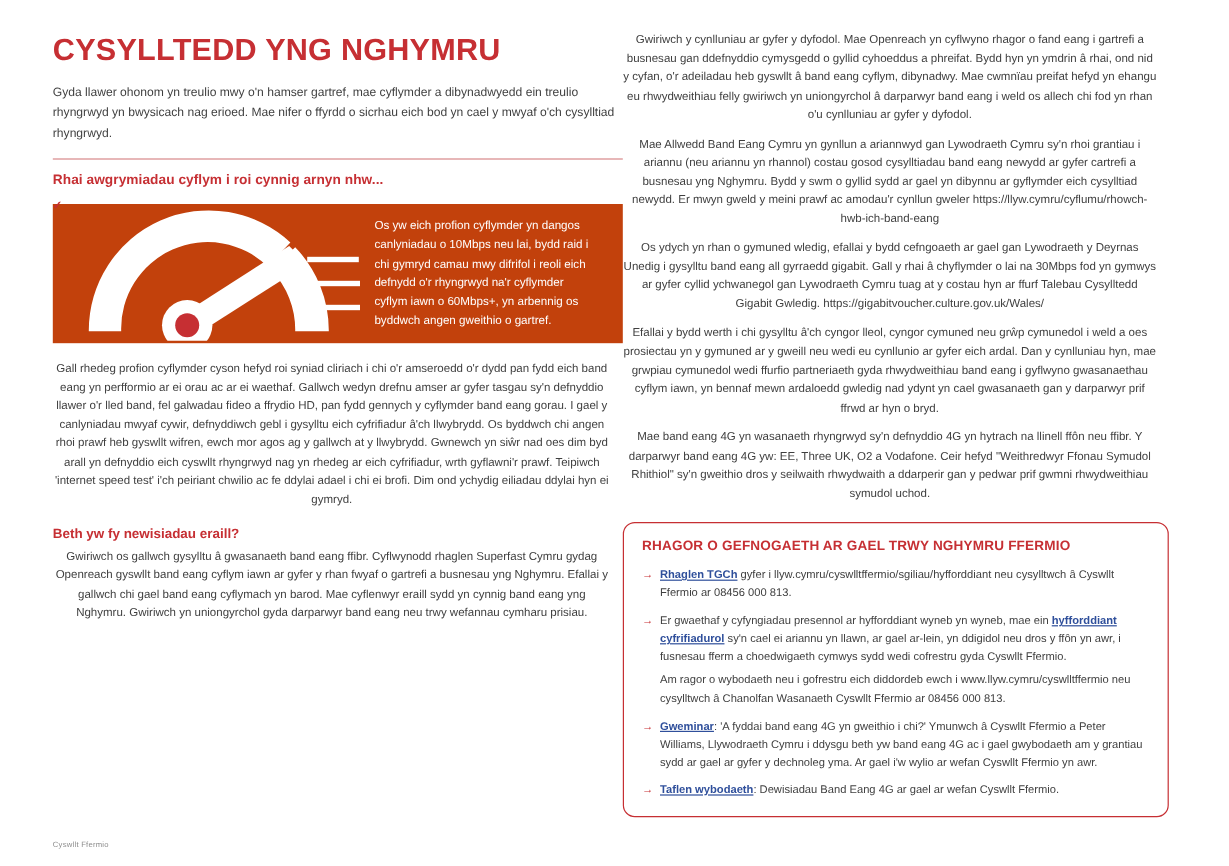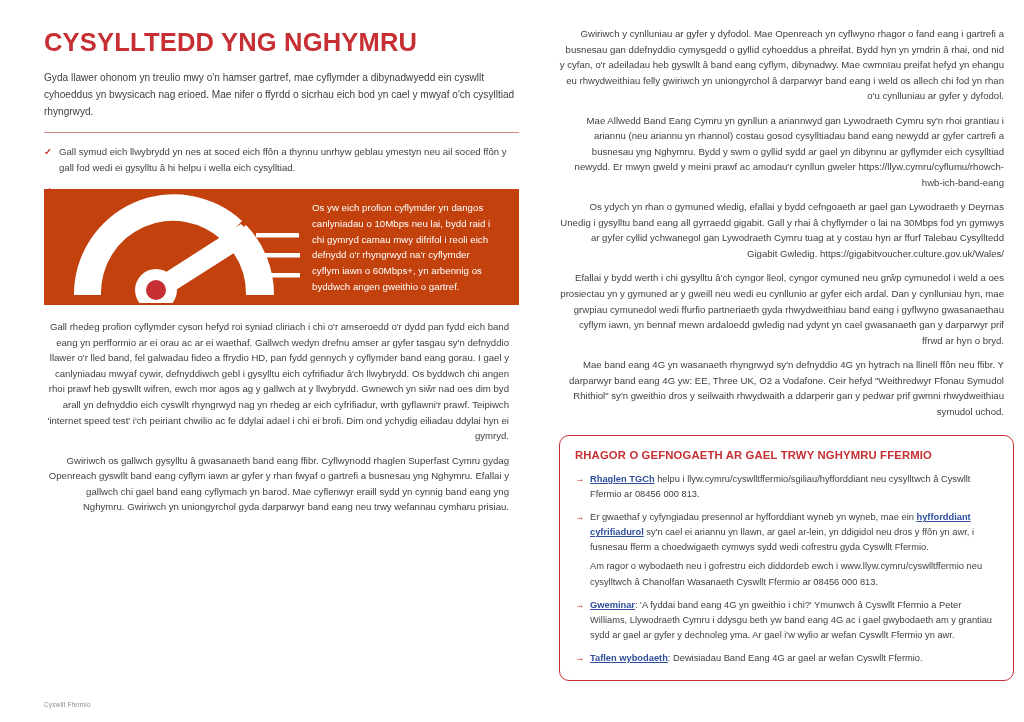--- a/index.html
+++ b/index.html
@@ -16,21 +16,20 @@
   }
   .page {
     position: relative;
     width: 1024px;
     height: 722px;
     box-sizing: border-box;
     padding: 26px 40px 20px 44px;
   }
   .columns {
     display: flex;
-    gap: 40px;
     height: 100%;
   }
   .col-left {
     width: 475px;
     flex: 0 0 475px;
     position: relative;
   }
   .col-right {
     width: 455px;
     flex: 0 0 455px;
@@ -44,21 +43,21 @@
     font-weight: 600;
     letter-spacing: 0.2px;
     margin: 2px 0 14px 0;
     line-height: 1.1;
   }
   p.body {
     font-size: 9.6px;
     line-height: 1.62;
     margin: 0 10px 9px 0;
     color: #3f3f3f;
-    text-align: right;
+    text-align: center;
   }
   p.intro {
     font-size: 10.1px;
     line-height: 1.66;
     margin: 0 0 12px 0;
     color: #3f3f3f;
   }
   .rule {
     border: 0;
     border-top: 1.5px solid #d8888a;
@@ -190,32 +189,32 @@
 </head>
 <body>
 
 <div class="page">
   <div class="columns">
 
     <div class="col-left">
 
       <h1 class="doc-title">CYSYLLTEDD YNG NGHYMRU</h1>
 
-      <p class="intro">Gyda llawer ohonom yn treulio mwy o'n hamser gartref, mae cyflymder a dibynadwyedd ein cyswllt cyhoeddus yn bwysicach nag erioed. Mae nifer o ffyrdd o sicrhau eich bod yn cael y mwyaf o'ch cysylltiad rhyngrwyd.</p>
+      <p class="intro">Gyda llawer ohonom yn treulio mwy o'n hamser gartref, mae cyflymder a dibynadwyedd ein treulio rhyngrwyd yn bwysicach nag erioed. Mae nifer o ffyrdd o sicrhau eich bod yn cael y mwyaf o'ch cysylltiad rhyngrwyd.</p>
 
       <hr class="rule">
 
+      <div class="sub-head">Rhai awgrymiadau cyflym i roi cynnig arnyn nhw...</div>
 
       <ul class="ticks">
         <li>
           <span class="tick-mark">✓</span>
         </li>
         <li>
           <span class="tick-mark">✓</span>
-          <span>Gall symud eich llwybrydd yn nes at soced eich ffôn a thynnu unrhyw geblau ymestyn neu ail soced ffôn y gall fod wedi ei gysylltu â hi helpu i wella eich cysylltiad.</span>
         </li>
         <li>
           <span class="tick-mark">✓</span>
         </li>
       </ul>
 
       <div class="speed-box">
         <div class="gauge">
           <svg width="240" height="112" viewBox="0 0 240 112" aria-hidden="true">
 
@@ -239,20 +238,21 @@
             <rect x="196" y="42" width="43" height="4.5" fill="#ffffff"></rect>
             <rect x="204" y="62" width="36" height="4.5" fill="#ffffff"></rect>
             <rect x="200" y="82" width="40" height="4.5" fill="#ffffff"></rect>
           </svg>
         </div>
         <div class="speed-text">Os yw eich profion cyflymder yn dangos canlyniadau o 10Mbps neu lai, bydd raid i chi gymryd camau mwy difrifol i reoli eich defnydd o'r rhyngrwyd na'r cyflymder cyflym iawn o 60Mbps+, yn arbennig os byddwch angen gweithio o gartref.</div>
       </div>
 
       <p class="body">Gall rhedeg profion cyflymder cyson hefyd roi syniad cliriach i chi o'r amseroedd o'r dydd pan fydd eich band eang yn perfformio ar ei orau ac ar ei waethaf. Gallwch wedyn drefnu amser ar gyfer tasgau sy'n defnyddio llawer o'r lled band, fel galwadau fideo a ffrydio HD, pan fydd gennych y cyflymder band eang gorau. I gael y canlyniadau mwyaf cywir, defnyddiwch gebl i gysylltu eich cyfrifiadur â'ch llwybrydd. Os byddwch chi angen rhoi prawf heb gyswllt wifren, ewch mor agos ag y gallwch at y llwybrydd. Gwnewch yn siŵr nad oes dim byd arall yn defnyddio eich cyswllt rhyngrwyd nag yn rhedeg ar eich cyfrifiadur, wrth gyflawni'r prawf. Teipiwch 'internet speed test' i'ch peiriant chwilio ac fe ddylai adael i chi ei brofi. Dim ond ychydig eiliadau ddylai hyn ei gymryd.</p>
 
+      <div class="sub-head2">Beth yw fy newisiadau eraill?</div>
 
       <p class="body">Gwiriwch os gallwch gysylltu â gwasanaeth band eang ffibr. Cyflwynodd rhaglen Superfast Cymru gydag Openreach gyswllt band eang cyflym iawn ar gyfer y rhan fwyaf o gartrefi a busnesau yng Nghymru. Efallai y gallwch chi gael band eang cyflymach yn barod. Mae cyflenwyr eraill sydd yn cynnig band eang yng Nghymru. Gwiriwch yn uniongyrchol gyda darparwyr band eang neu trwy wefannau cymharu prisiau.</p>
 
     </div>
 
     <div class="col-right">
 
       <p class="body">Gwiriwch y cynlluniau ar gyfer y dyfodol. Mae Openreach yn cyflwyno rhagor o fand eang i gartrefi a busnesau gan ddefnyddio cymysgedd o gyllid cyhoeddus a phreifat. Bydd hyn yn ymdrin â rhai, ond nid y cyfan, o'r adeiladau heb gyswllt â band eang cyflym, dibynadwy. Mae cwmnïau preifat hefyd yn ehangu eu rhwydweithiau felly gwiriwch yn uniongyrchol â darparwyr band eang i weld os allech chi fod yn rhan o'u cynlluniau ar gyfer y dyfodol.</p>
 
       <p class="body"><span>Mae Allwedd Band Eang Cymru yn gynllun a ariannwyd gan Lywodraeth Cymru sy'n rhoi grantiau i ariannu (neu ariannu yn rhannol) costau gosod cysylltiadau band eang newydd ar gyfer cartrefi a busnesau yng Nghymru. Bydd y swm o gyllid sydd ar gael yn dibynnu ar gyflymder eich cysylltiad newydd. Er mwyn gweld y meini prawf ac amodau'r cynllun gweler </span><span class="ital">https://llyw.cymru/cyflumu/rhowch-hwb-ich-band-eang</span></p>
@@ -263,21 +263,21 @@
 
       <p class="body">Mae band eang 4G yn wasanaeth rhyngrwyd sy'n defnyddio 4G yn hytrach na llinell ffôn neu ffibr. Y darparwyr band eang 4G yw: EE, Three UK, O2 a Vodafone. Ceir hefyd "Weithredwyr Ffonau Symudol Rhithiol" sy'n gweithio dros y seilwaith rhwydwaith a ddarperir gan y pedwar prif gwmni rhwydweithiau symudol uchod.</p>
 
       <div class="callout">
         <div class="callout-title">RHAGOR O GEFNOGAETH AR GAEL TRWY NGHYMRU FFERMIO</div>
 
         <ul class="arrows">
 
           <li>
             <span class="arrow-mark">→</span>
-            <span class="lnk">Rhaglen TGCh</span><span> helpu i </span><span class="ital">llyw.cymru/cyswlltffermio/sgiliau/hyfforddiant</span><span> neu cysylltwch â Cyswllt Ffermio ar 08456 000 813.</span>
+            <span class="lnk">Rhaglen TGCh</span><span> gyfer i </span><span class="ital">llyw.cymru/cyswlltffermio/sgiliau/hyfforddiant</span><span> neu cysylltwch â Cyswllt Ffermio ar 08456 000 813.</span>
           </li>
 
           <li>
             <span class="arrow-mark">→</span>
             <span>Er gwaethaf y cyfyngiadau presennol ar hyfforddiant wyneb yn wyneb, mae ein </span><span class="lnk">hyfforddiant cyfrifiadurol</span><span> sy'n cael ei ariannu yn llawn, ar gael ar-lein, yn ddigidol neu dros y ffôn yn awr, i fusnesau fferm a choedwigaeth cymwys sydd wedi cofrestru gyda Cyswllt Ffermio.</span>
             <p class="sub-para"><span>Am ragor o wybodaeth neu i gofrestru eich diddordeb ewch i </span><span class="ital">www.llyw.cymru/cyswlltffermio</span><span> neu cysylltwch â Chanolfan Wasanaeth Cyswllt Ffermio ar 08456 000 813.</span></p>
           </li>
 
           <li>
             <span class="arrow-mark">→</span>

